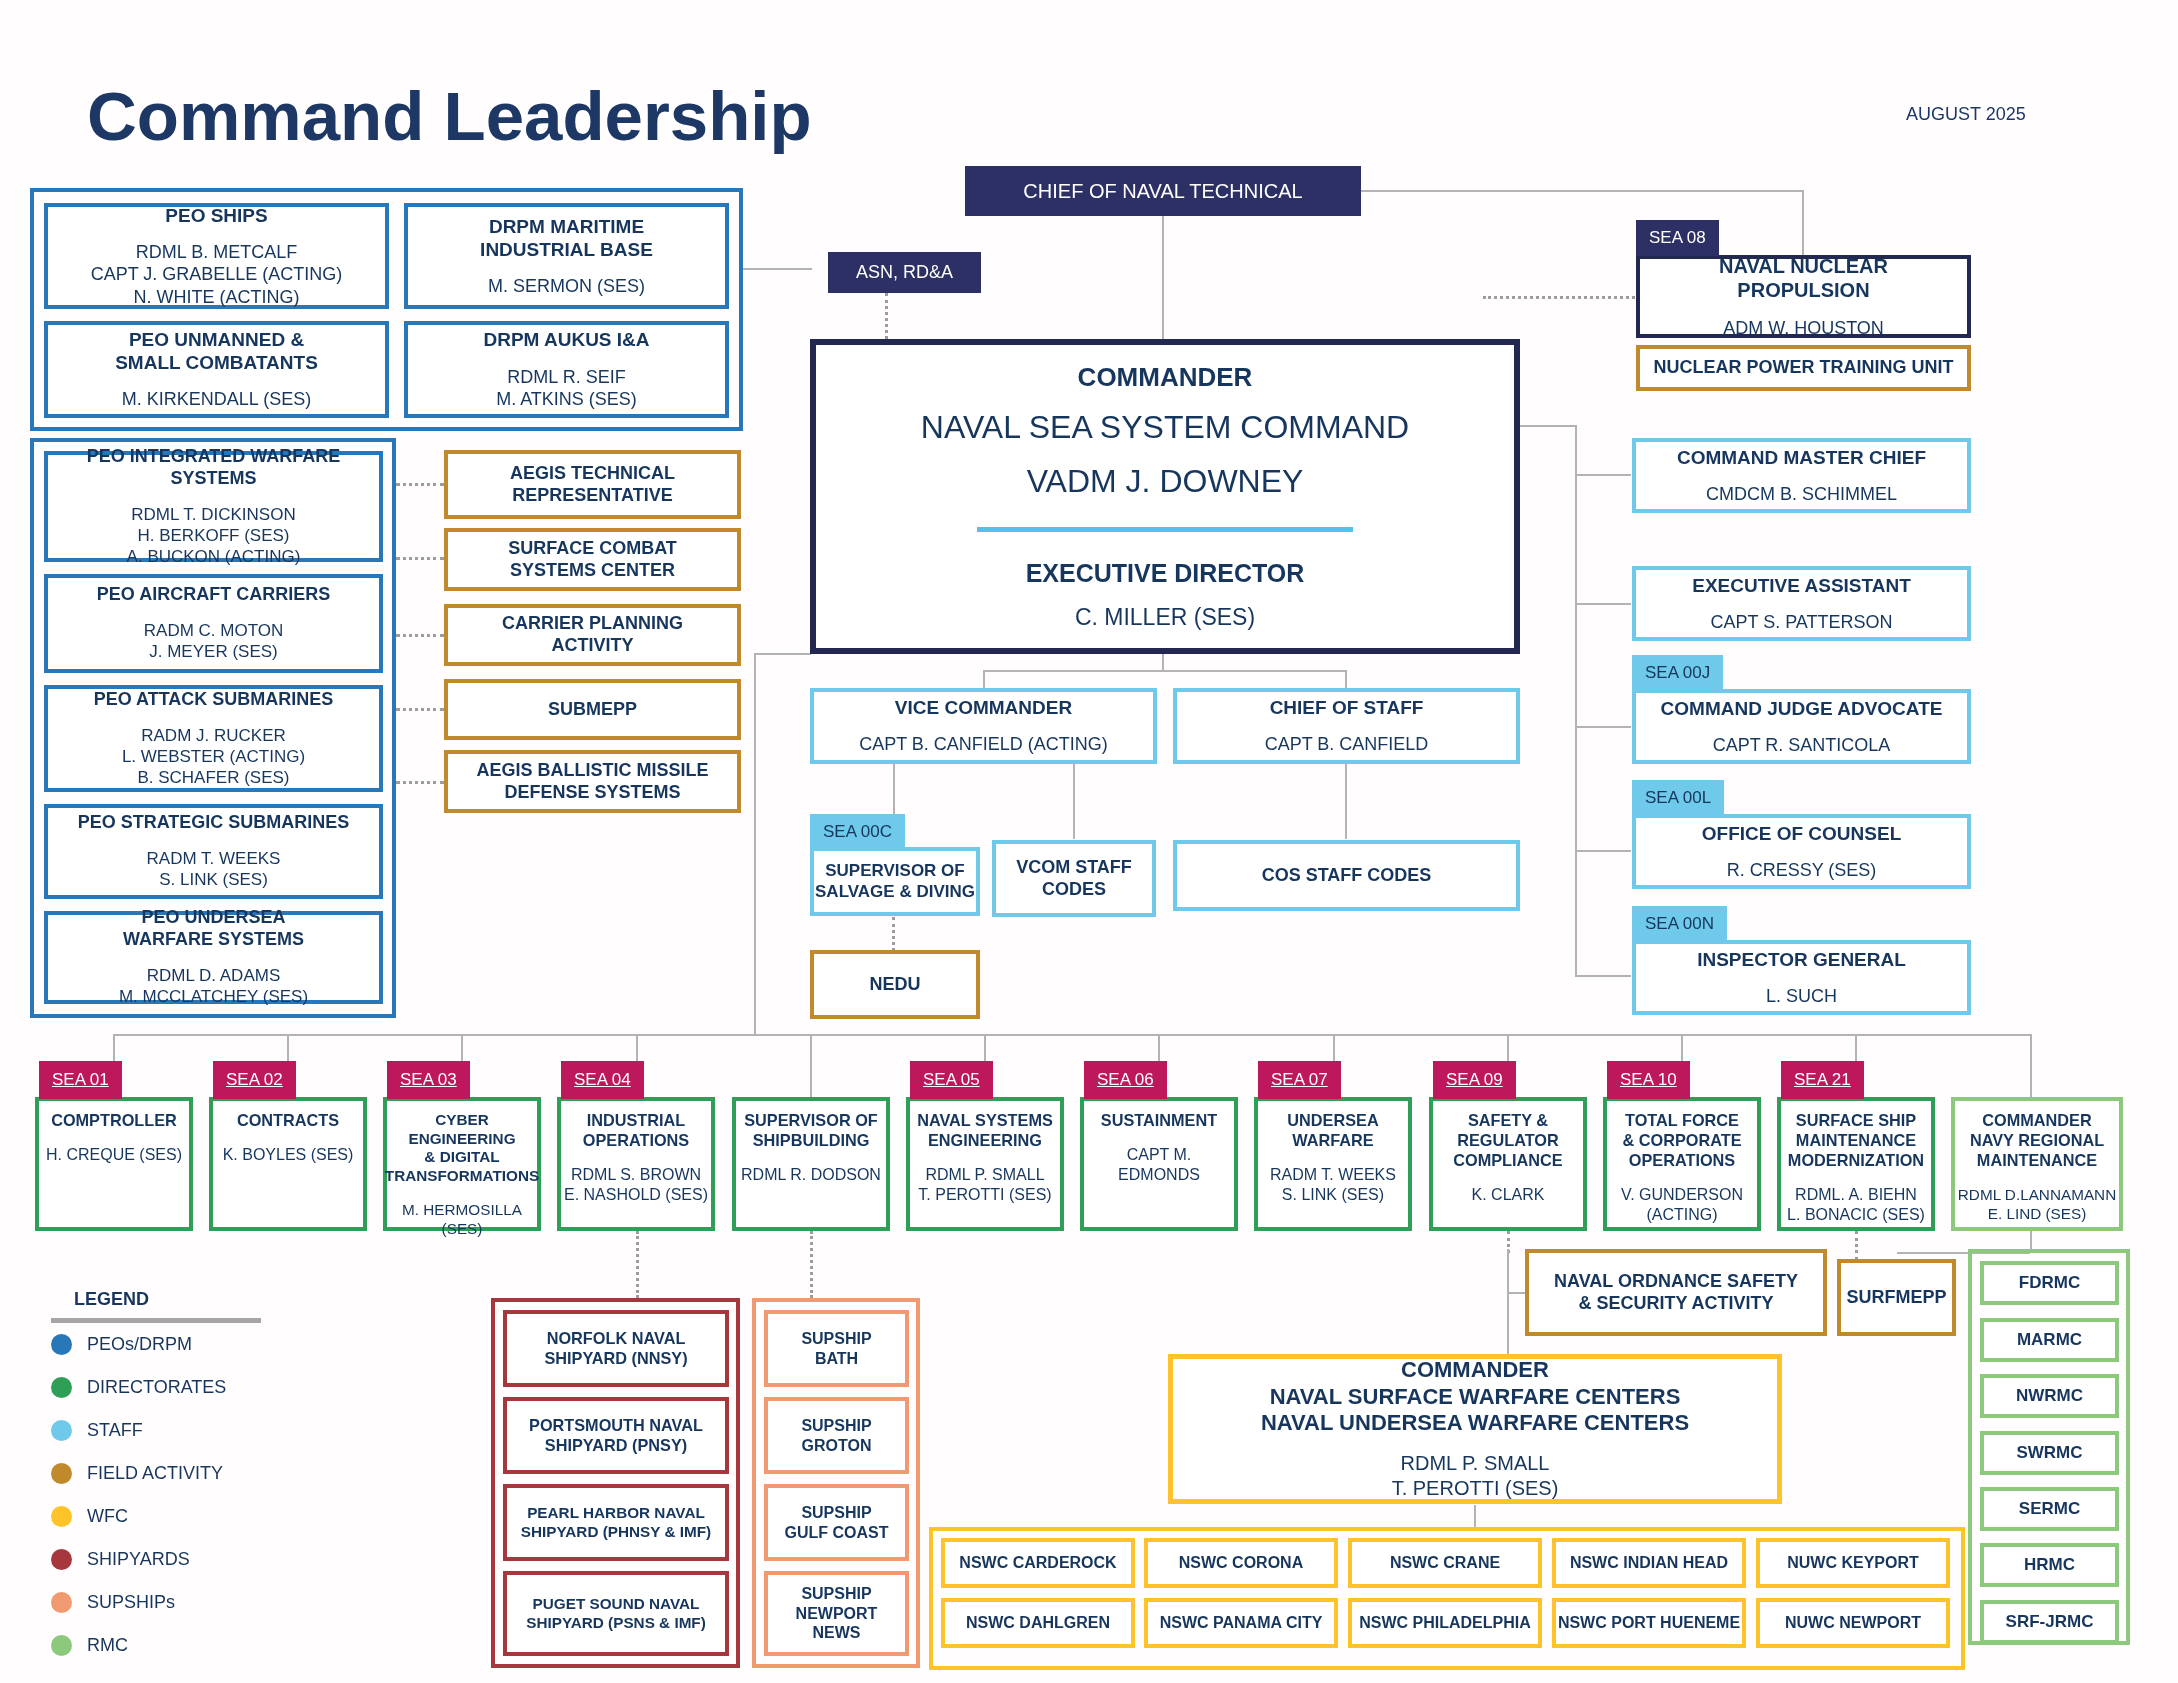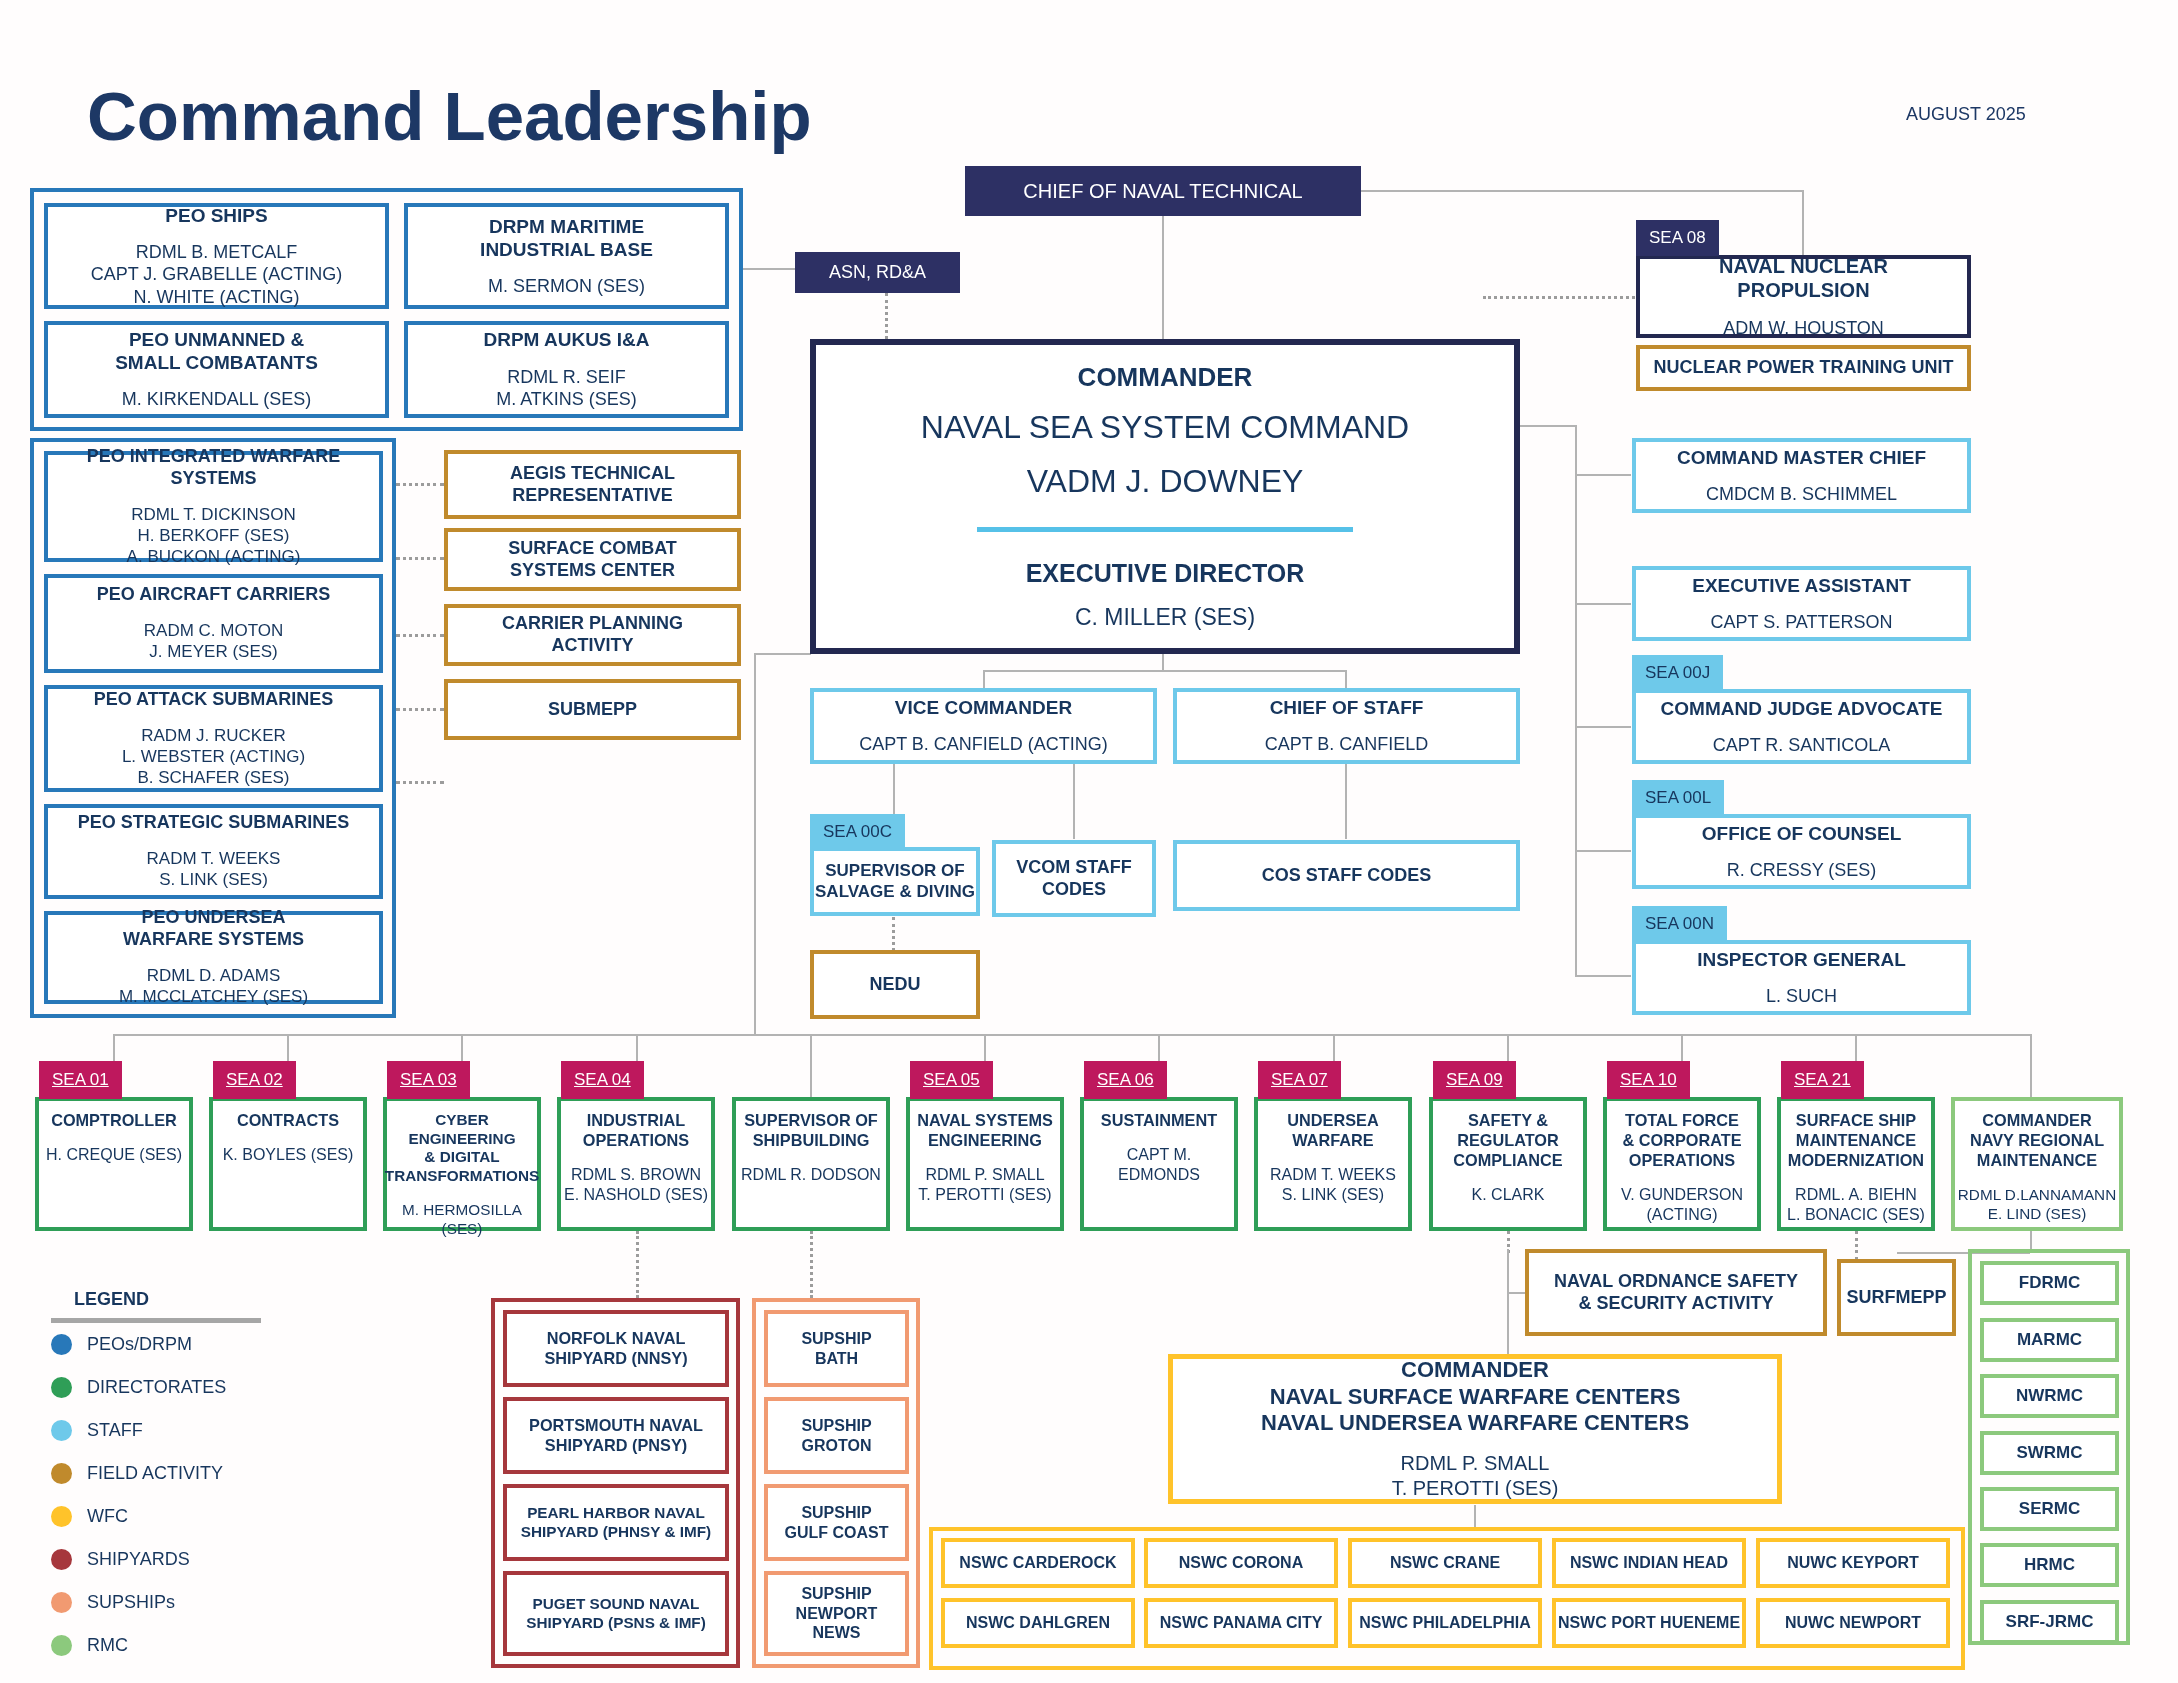--- a/index.html
+++ b/index.html
@@ -165,25 +165,29 @@
     <div class="t f18">SURFACE COMBAT
 SYSTEMS CENTER</div>
   </div>
   <div class="bx b-gold" style="left:444px;top:604px;width:297px;height:62px">
     <div class="t f18">CARRIER PLANNING
 ACTIVITY</div>
   </div>
   <div class="bx b-gold" style="left:444px;top:679px;width:297px;height:61px">
     <div class="t f18">SUBMEPP</div>
   </div>
+  <div class="bx b-gold" style="left:444px;top:750px;width:297px;height:63px">
+    <div class="t f18">AEGIS BALLISTIC MISSILE
+DEFENSE SYSTEMS</div>
+  </div>
 
   <div class="bx fill-navy" style="left:965px;top:166px;width:396px;height:50px">
     <div class="f20">CHIEF OF NAVAL TECHNICAL</div>
   </div>
-  <div class="bx fill-navy" style="left:795px;top:252px;width:165px;height:41px">
+  <div class="bx fill-navy" style="left:828px;top:252px;width:153px;height:41px">
     <div class="f18">ASN, RD&amp;A</div>
   </div>
 
   <div class="bx b-navy6" style="left:810px;top:339px;width:710px;height:315px">
     <div class="t f26">COMMANDER</div>
     <div class="n f24">NAVAL SEA SYSTEM COMMAND</div>
     <div class="n f24">VADM J. DOWNEY</div>
     <div class="divider"></div>
     <div class="t f25">EXECUTIVE DIRECTOR</div>
     <div class="n f23">C. MILLER (SES)</div>

